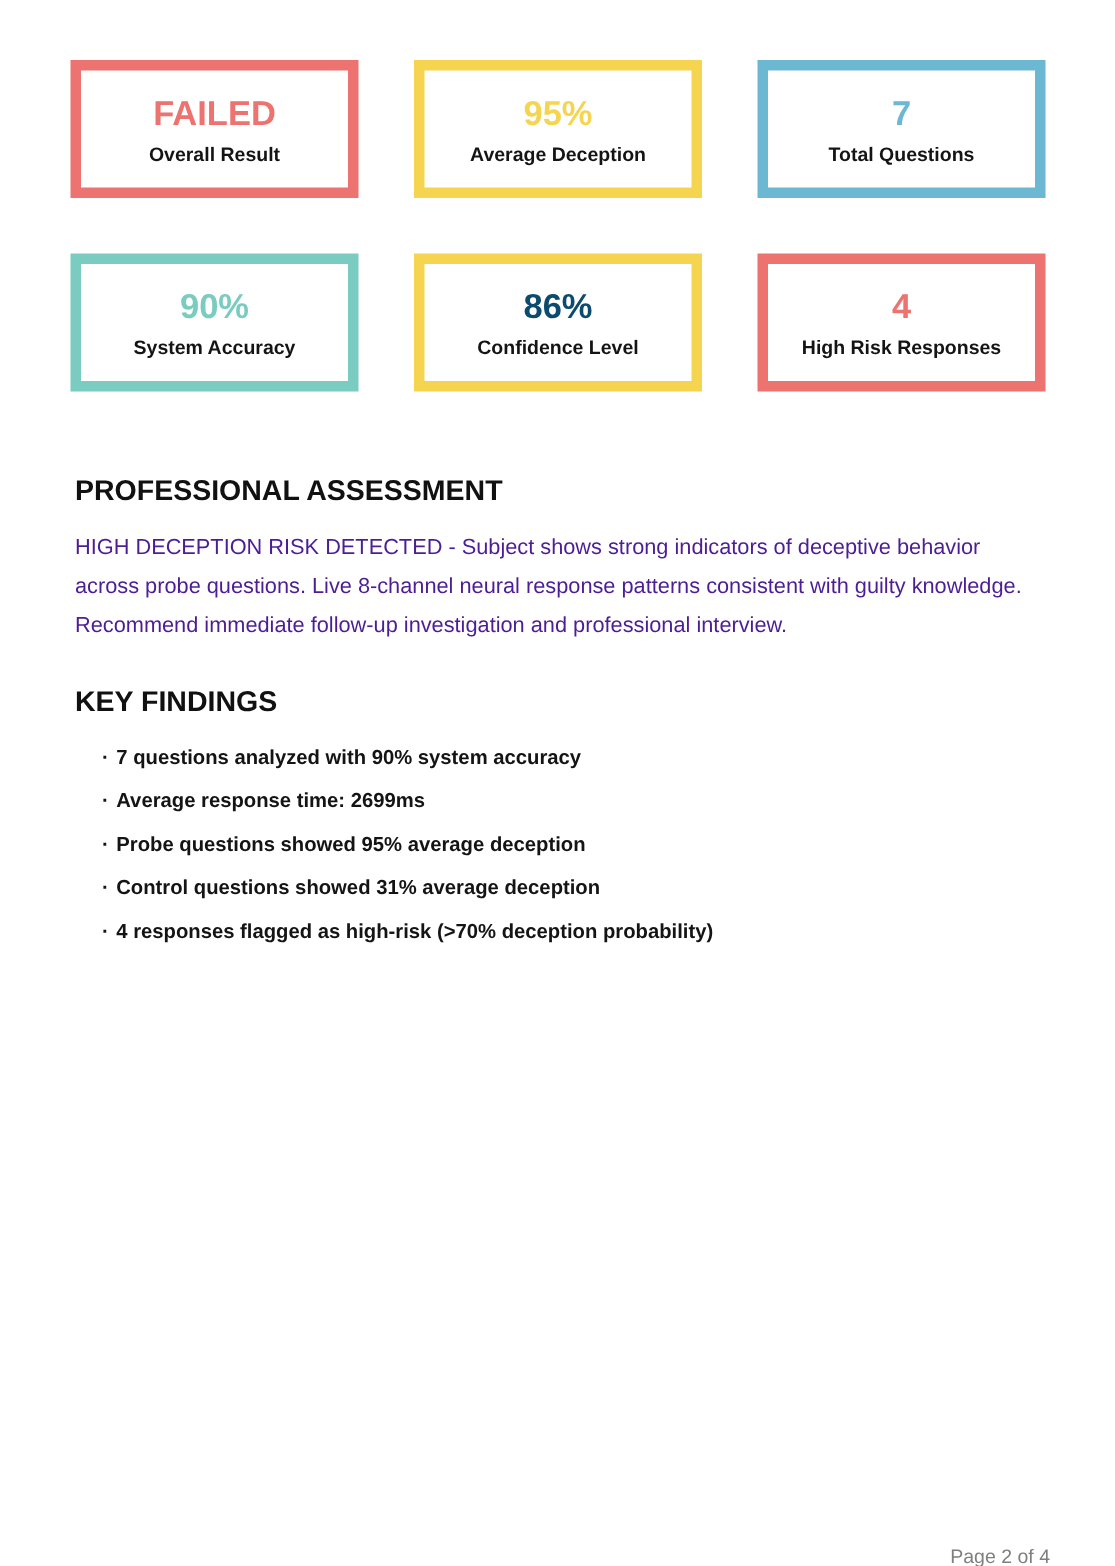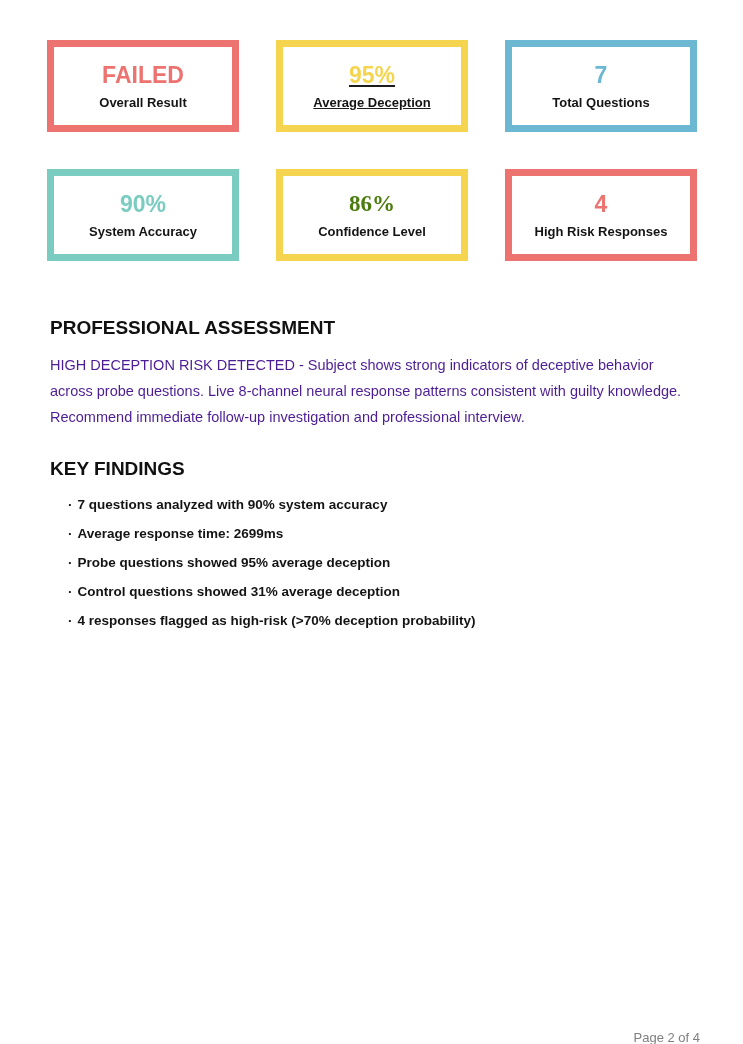--- a/index.html
+++ b/index.html
@@ -99,37 +99,37 @@
 
 <div class="page">
 
 
   <div class="cards" id="cards">
   <div class="card" style="border-color: rgb(237, 115, 112);">
     <div class="card-value" style="color: rgb(237, 115, 112);">FAILED</div>
     <div class="card-label">Overall Result</div>
   </div>
 
-  <div class="card" style="border-color: rgb(245, 213, 79); text-decoration: underline;">
+  <div class="card" style="border-color: rgb(245, 213, 79);">
     <div class="card-value" style="color: rgb(245, 213, 79);">95%</div>
     <div class="card-label">Average Deception</div>
   </div>
 
   <div class="card" style="border-color: rgb(108, 184, 211);">
     <div class="card-value" style="color: rgb(108, 184, 211);">7</div>
     <div class="card-label">Total Questions</div>
   </div>
 
   <div class="card" style="border-color: rgb(121, 204, 191);">
     <div class="card-value" style="color: rgb(121, 204, 191);">90%</div>
     <div class="card-label">System Accuracy</div>
   </div>
 
   <div class="card" style="border-color: rgb(245, 213, 79);">
-    <div class="card-value" style="color: #4d7c0f; font-family: Liberation Serif, serif;">86%</div>
+    <div class="card-value" style="color: #0c4a6e;">86%</div>
     <div class="card-label">Confidence Level</div>
   </div>
 
   <div class="card" style="border-color: rgb(237, 115, 112);">
     <div class="card-value" style="color: rgb(237, 115, 112);">4</div>
     <div class="card-label">High Risk Responses</div>
   </div>
 </div>
 
   <h2 class="section-heading">PROFESSIONAL ASSESSMENT</h2>

